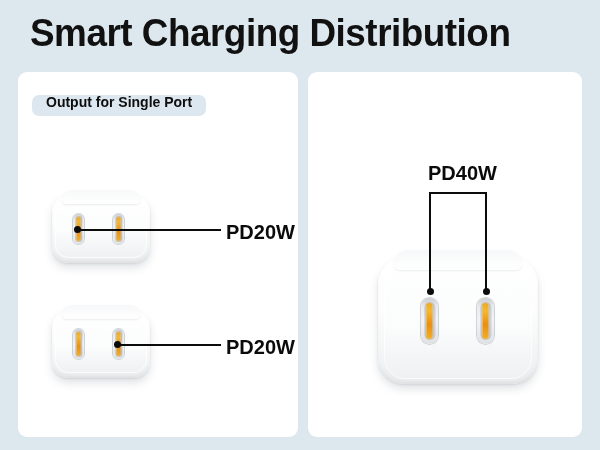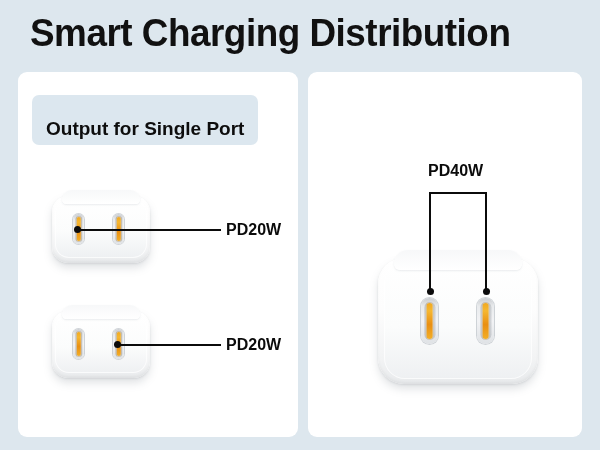--- a/index.html
+++ b/index.html
@@ -39,24 +39,24 @@
     overflow: hidden;
   }
   .panel-left  { left: 18px;  width: 280px; }
   .panel-right { left: 308px; width: 274px; }
 
   .panel-header {
     position: absolute;
     top: 23px;
     background: #dce7ef;
     border-radius: 7px;
-    font-size: 19px;
+    font-size: 14px;
     font-weight: bold;
     color: #0d0d0d;
-    padding: 24px 14px 7px 14px;
+    padding: 0 14px 7px 14px;
     white-space: nowrap;
     line-height: 1;
   }
   .panel-left  .panel-header { left: 14px; }
   .panel-right .panel-header { left: 12px; }
 
   
   .charger {
     position: absolute;
     border-radius: 18px;
@@ -153,21 +153,21 @@
   .dot {
     position: absolute;
     width: 7px;
     height: 7px;
     border-radius: 50%;
     background: #0b0b0b;
     z-index: 5;
   }
   .callout-label {
     position: absolute;
-    font-size: 16px;
+    font-size: 20px;
     font-weight: bold;
     color: #0b0b0b;
     white-space: nowrap;
     z-index: 5;
   }
 </style>
 </head>
 <body>
 
 <div class="title">Smart Charging Distribution</div>

